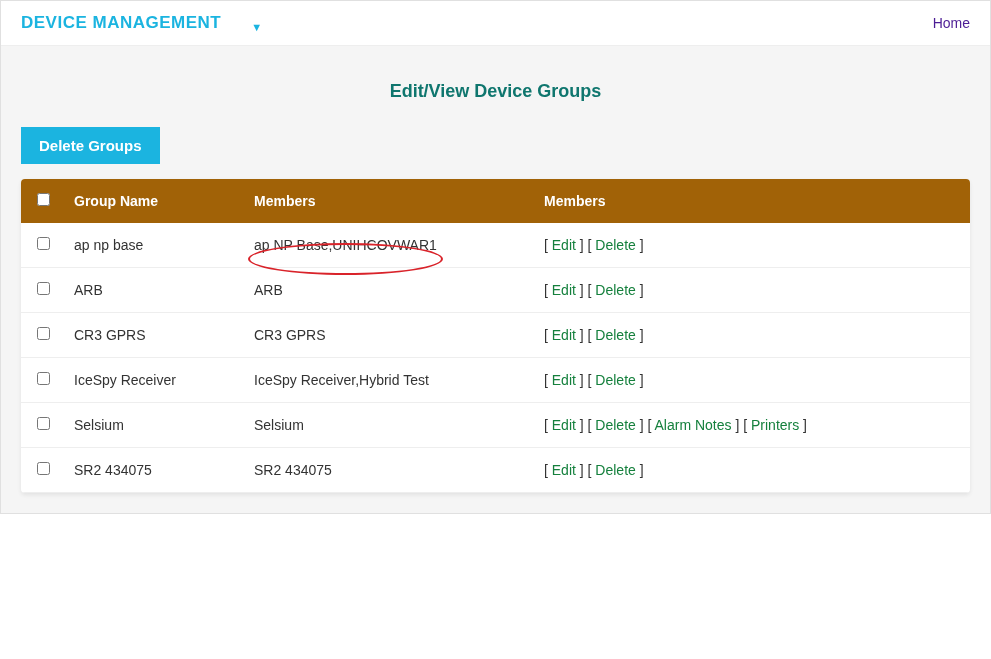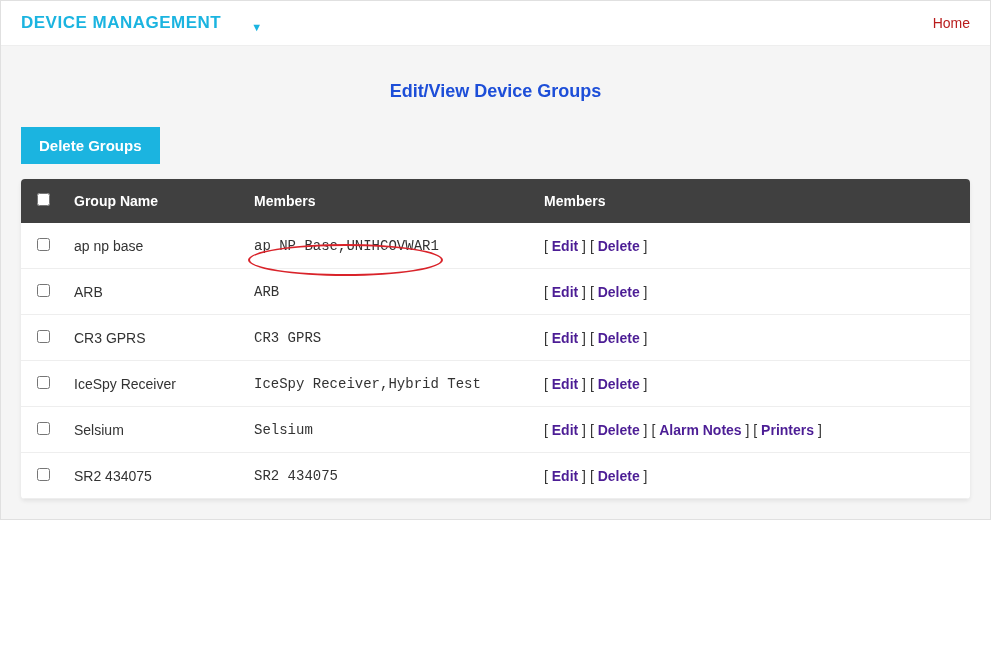--- a/index.html
+++ b/index.html
@@ -1,39 +1,39 @@
 <!DOCTYPE html>
 <html><head>
   <meta charset="utf-8">
   <style>
     * { margin: 0; padding: 0; box-sizing: border-box; }
     body { font-family: 'Segoe UI', Arial, sans-serif; background: #fff; color: #333; }
     .container { width: 991px; margin: 0 auto; border: 1px solid #e0e0e0; background: #fff; }
     .topbar { display: flex; justify-content: space-between; align-items: center; padding: 12px 20px; border-bottom: 1px solid #eee; }
     .brand { color: #1bb4e0; font-weight: 700; font-size: 17px; letter-spacing: 0.5px; display: flex; align-items: flex-end; gap: 30px; }
     .dropdown-caret { color: #1bb4e0; font-size: 11px; cursor: pointer; }
-    .home-link { color: #b91c1c; font-size: 14px; cursor: pointer; }
+    .home-link { color: #4c1d95; font-size: 14px; cursor: pointer; }
     .content { background: #f5f5f5; padding: 20px; }
-    .page-title { text-align: center; color: #1d4ed8; font-weight: 700; font-size: 18px; padding: 15px 0 25px; }
+    .page-title { text-align: center; color: #0f766e; font-weight: 700; font-size: 18px; padding: 15px 0 25px; }
     .delete-btn { background: #1bb4e0; color: #fff; border: none; padding: 10px 18px; font-size: 15px; font-weight: 600; border-radius: 0; cursor: pointer; margin-bottom: 15px; }
     .table-wrap { background: #fff; border-radius: 4px; overflow: hidden; box-shadow: 0 2px 4px rgba(0,0,0,0.08); }
     table { width: 100%; border-collapse: collapse; }
-    thead { background: #404040; color: #fff; }
+    thead { background: #a16207; color: #fff; }
     thead th { text-align: left; padding: 14px 12px; font-size: 14px; font-weight: 700; }
     thead th:first-child { width: 40px; padding-left: 16px; }
     tbody tr { border-bottom: 1px solid #eee; }
     tbody td { padding: 14px 12px; font-size: 14px; color: #333; vertical-align: middle; }
     tbody td:first-child { width: 40px; padding-left: 16px; }
     .col-name { width: 180px; }
     .col-members { width: 290px; position: relative; }
-    .action-link { color: #4c1d95; font-weight: 700; cursor: pointer; }
+    .action-link { color: #15803d; font-weight: 400; cursor: pointer; }
     .bracket { color: #333; }
     input[type="checkbox"] { cursor: pointer; }
     .circle-annot { position: absolute; border: 2px solid #d9232a; border-radius: 50%; width: 195px; height: 32px; left: -6px; top: 6px; pointer-events: none; }
-    .members-cell-wrap { position: relative; display: inline-block; font-family: Liberation Mono, monospace; }
+    .members-cell-wrap { position: relative; display: inline-block; }
   </style>
 </head>
 <body>
 
 <div class="container">
   <div class="topbar">
     <div class="brand">
       <span>DEVICE MANAGEMENT</span>
       <span class="dropdown-caret">▼</span>
     </div>

